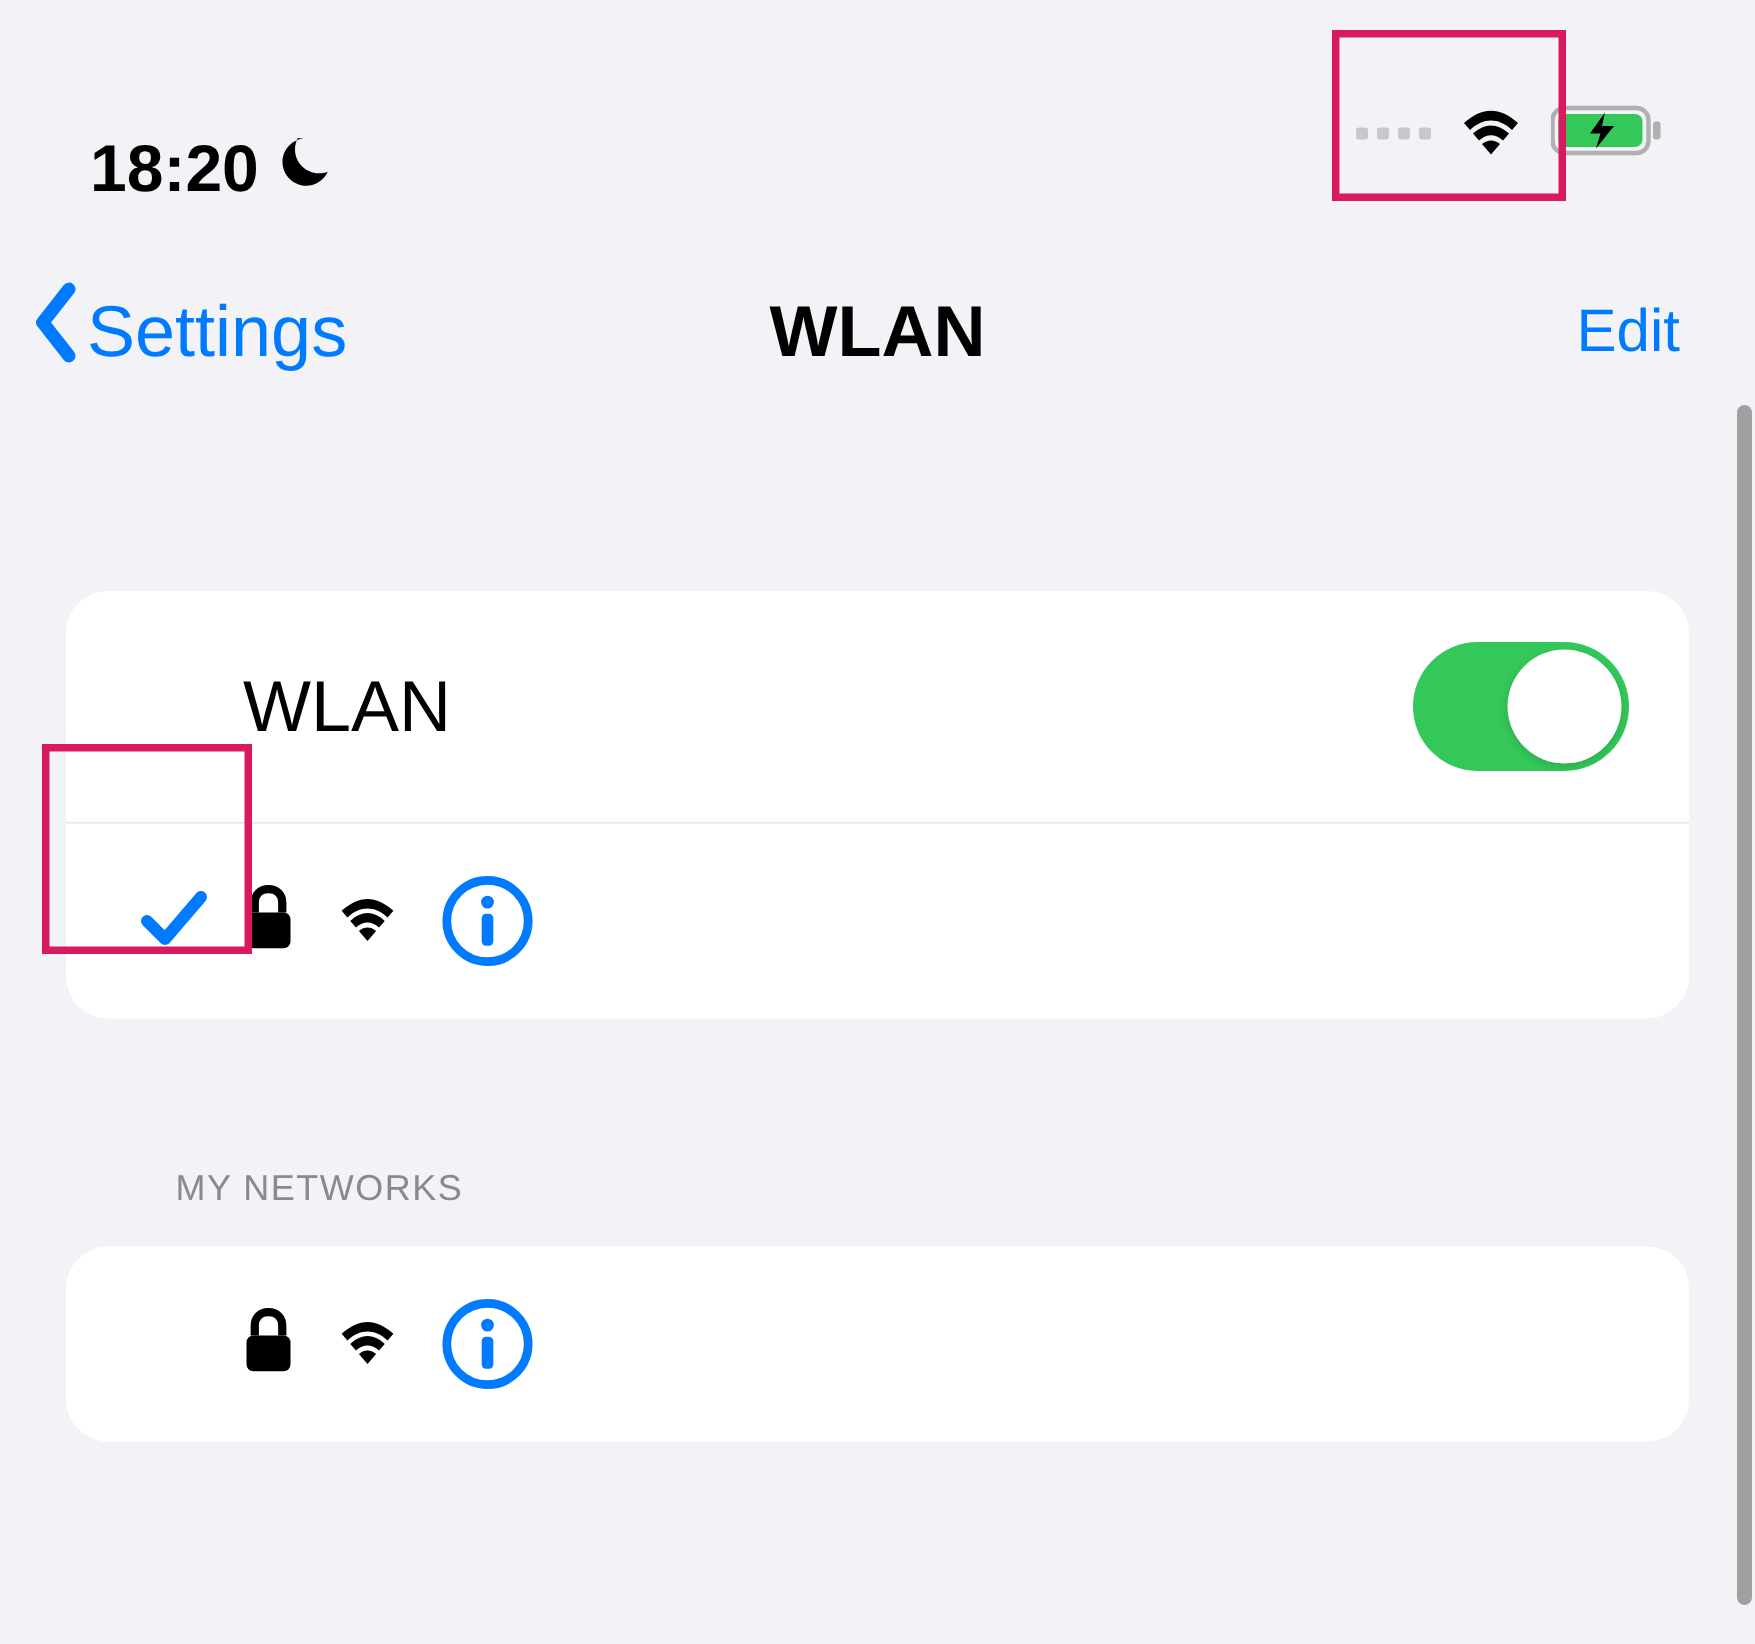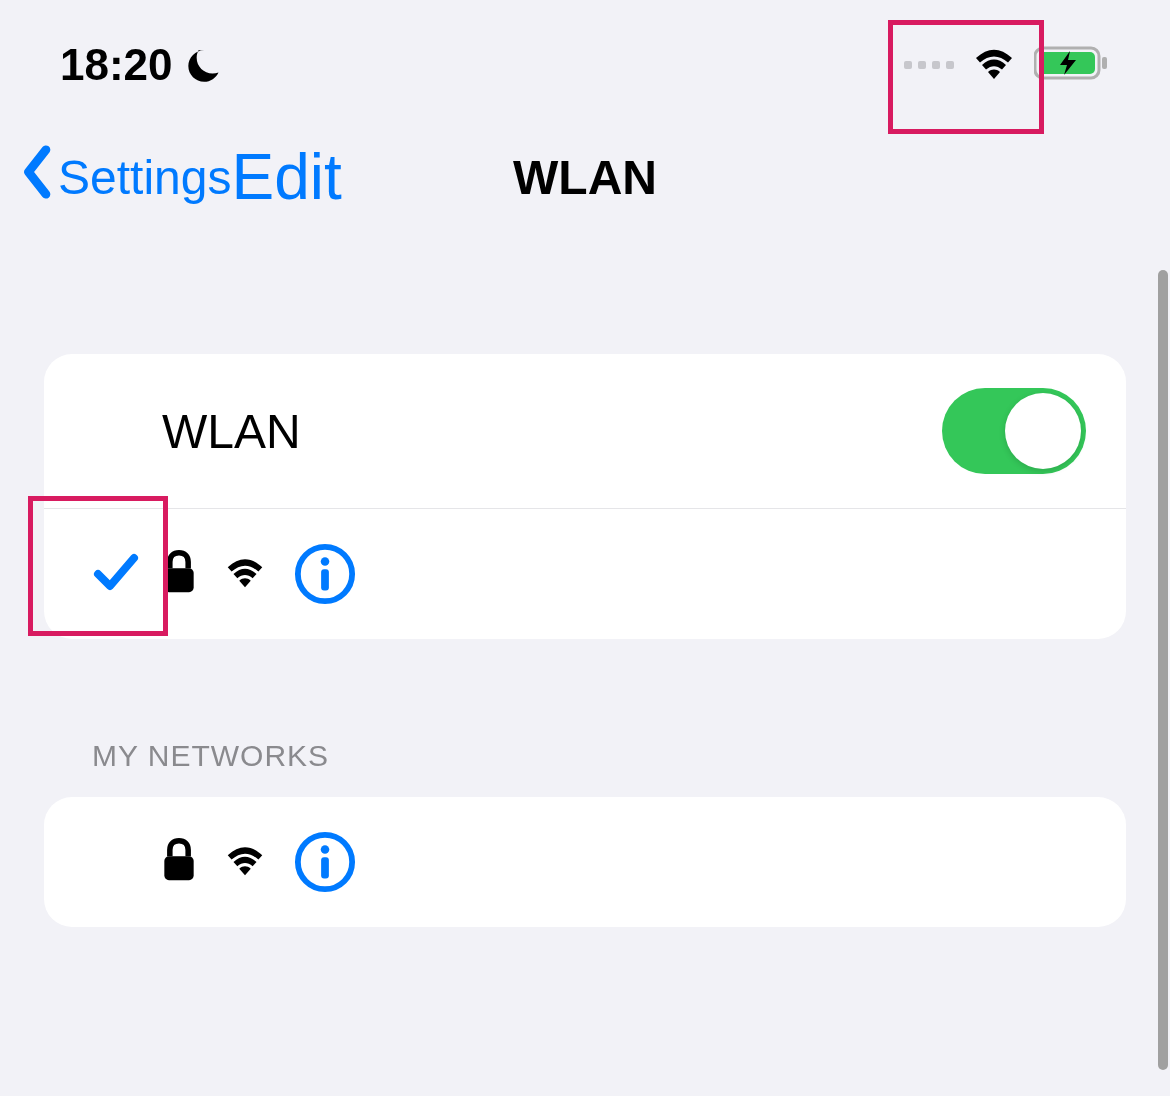--- a/index.html
+++ b/index.html
@@ -18,22 +18,23 @@
     
     
     .status-bar {
       display: flex;
       justify-content: space-between;
       align-items: center;
       padding: 40px 60px 30px 60px;
     }
     .status-left {
       display: flex;
-      align-items: flex-end;
+      align-items: flex-start;
       gap: 12px;
+      margin-top: 48px;
     }
     .status-time {
       font-size: 44px;
       font-weight: 700;
       color: #000;
     }
     .status-right {
       display: flex;
       align-items: center;
       gap: 16px;
@@ -49,40 +50,42 @@
       background: #c7c7cc;
       border-radius: 2px;
     }
     
     
     .nav-bar {
       display: flex;
       align-items: center;
       padding: 20px 30px 30px 20px;
       position: relative;
+      justify-content: space-between;
+      gap: 28px;
     }
     .nav-back {
       display: flex;
       align-items: center;
       gap: 2px;
       color: #007aff;
       font-size: 48px;
       font-weight: 400;
     }
     .nav-title {
       position: absolute;
       left: 50%;
       transform: translateX(-50%);
       font-size: 48px;
       font-weight: 700;
       color: #000;
     }
     .nav-edit {
       color: #007aff;
-      font-size: 64px;
+      font-size: 40px;
       font-weight: 400;
       padding-right: 20px;
     }
     
     
     .card {
       background: #fff;
       border-radius: 28px;
       margin: 0 44px;
     }
@@ -134,23 +137,23 @@
       border-radius: 50%;
       box-shadow: 0 2px 6px rgba(0,0,0,0.15);
     }
     
     
     .info-btn svg { display: block; }
     
     
     .section-header {
       color: #8a8a8e;
-      font-size: 30px;
-      font-weight: 400;
-      padding: 100px 92px 24px 92px;
+      font-size: 24px;
+      font-weight: 400;
+      padding: 100px 92px 24px 117px;
       letter-spacing: 1px;
     }
     
     
     .annot {
       position: absolute;
       border: 5px solid #d81b60;
       pointer-events: none;
     }
     

